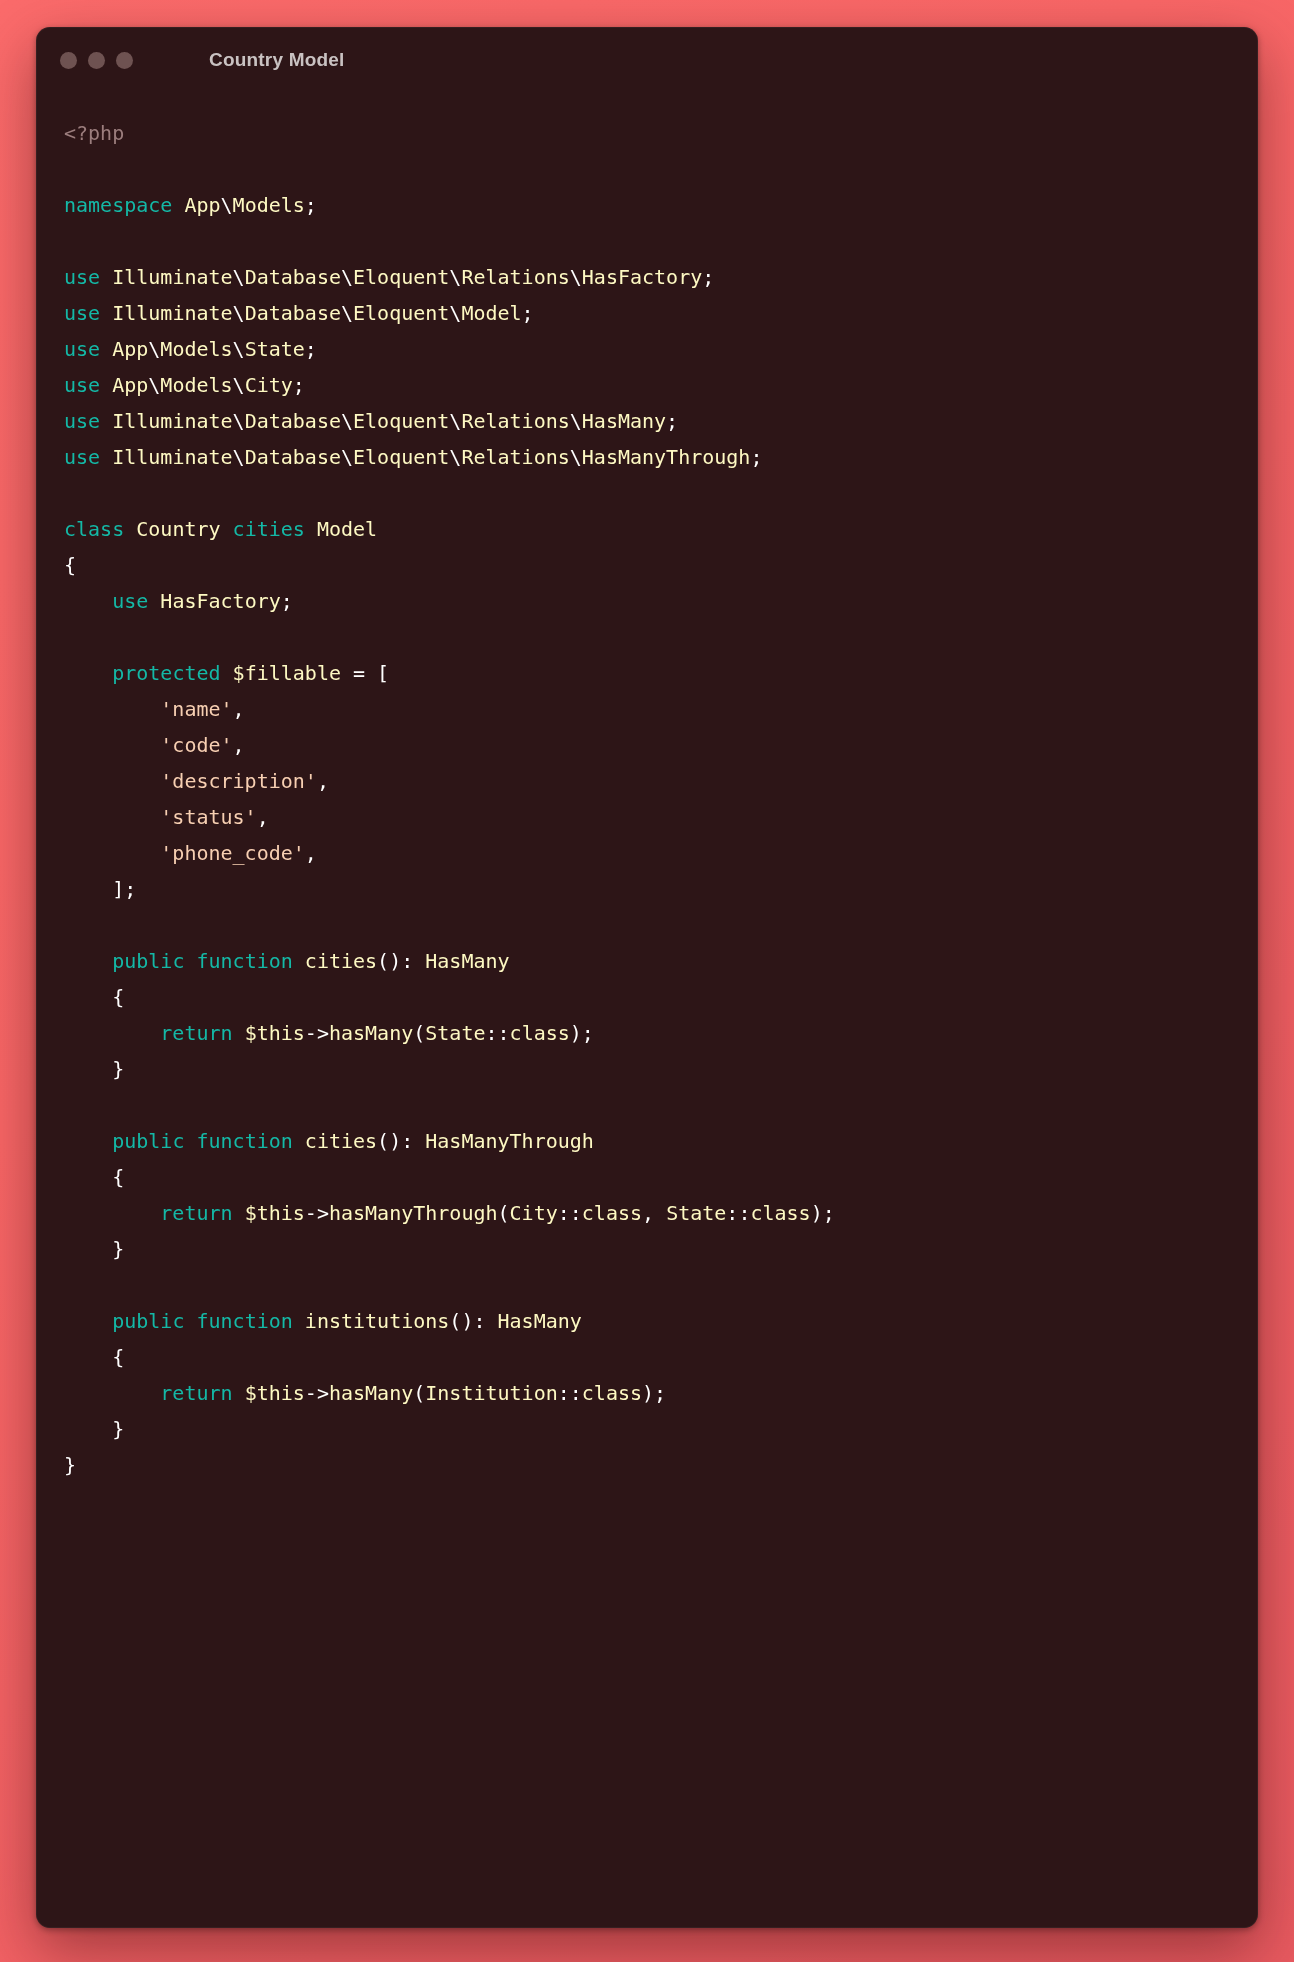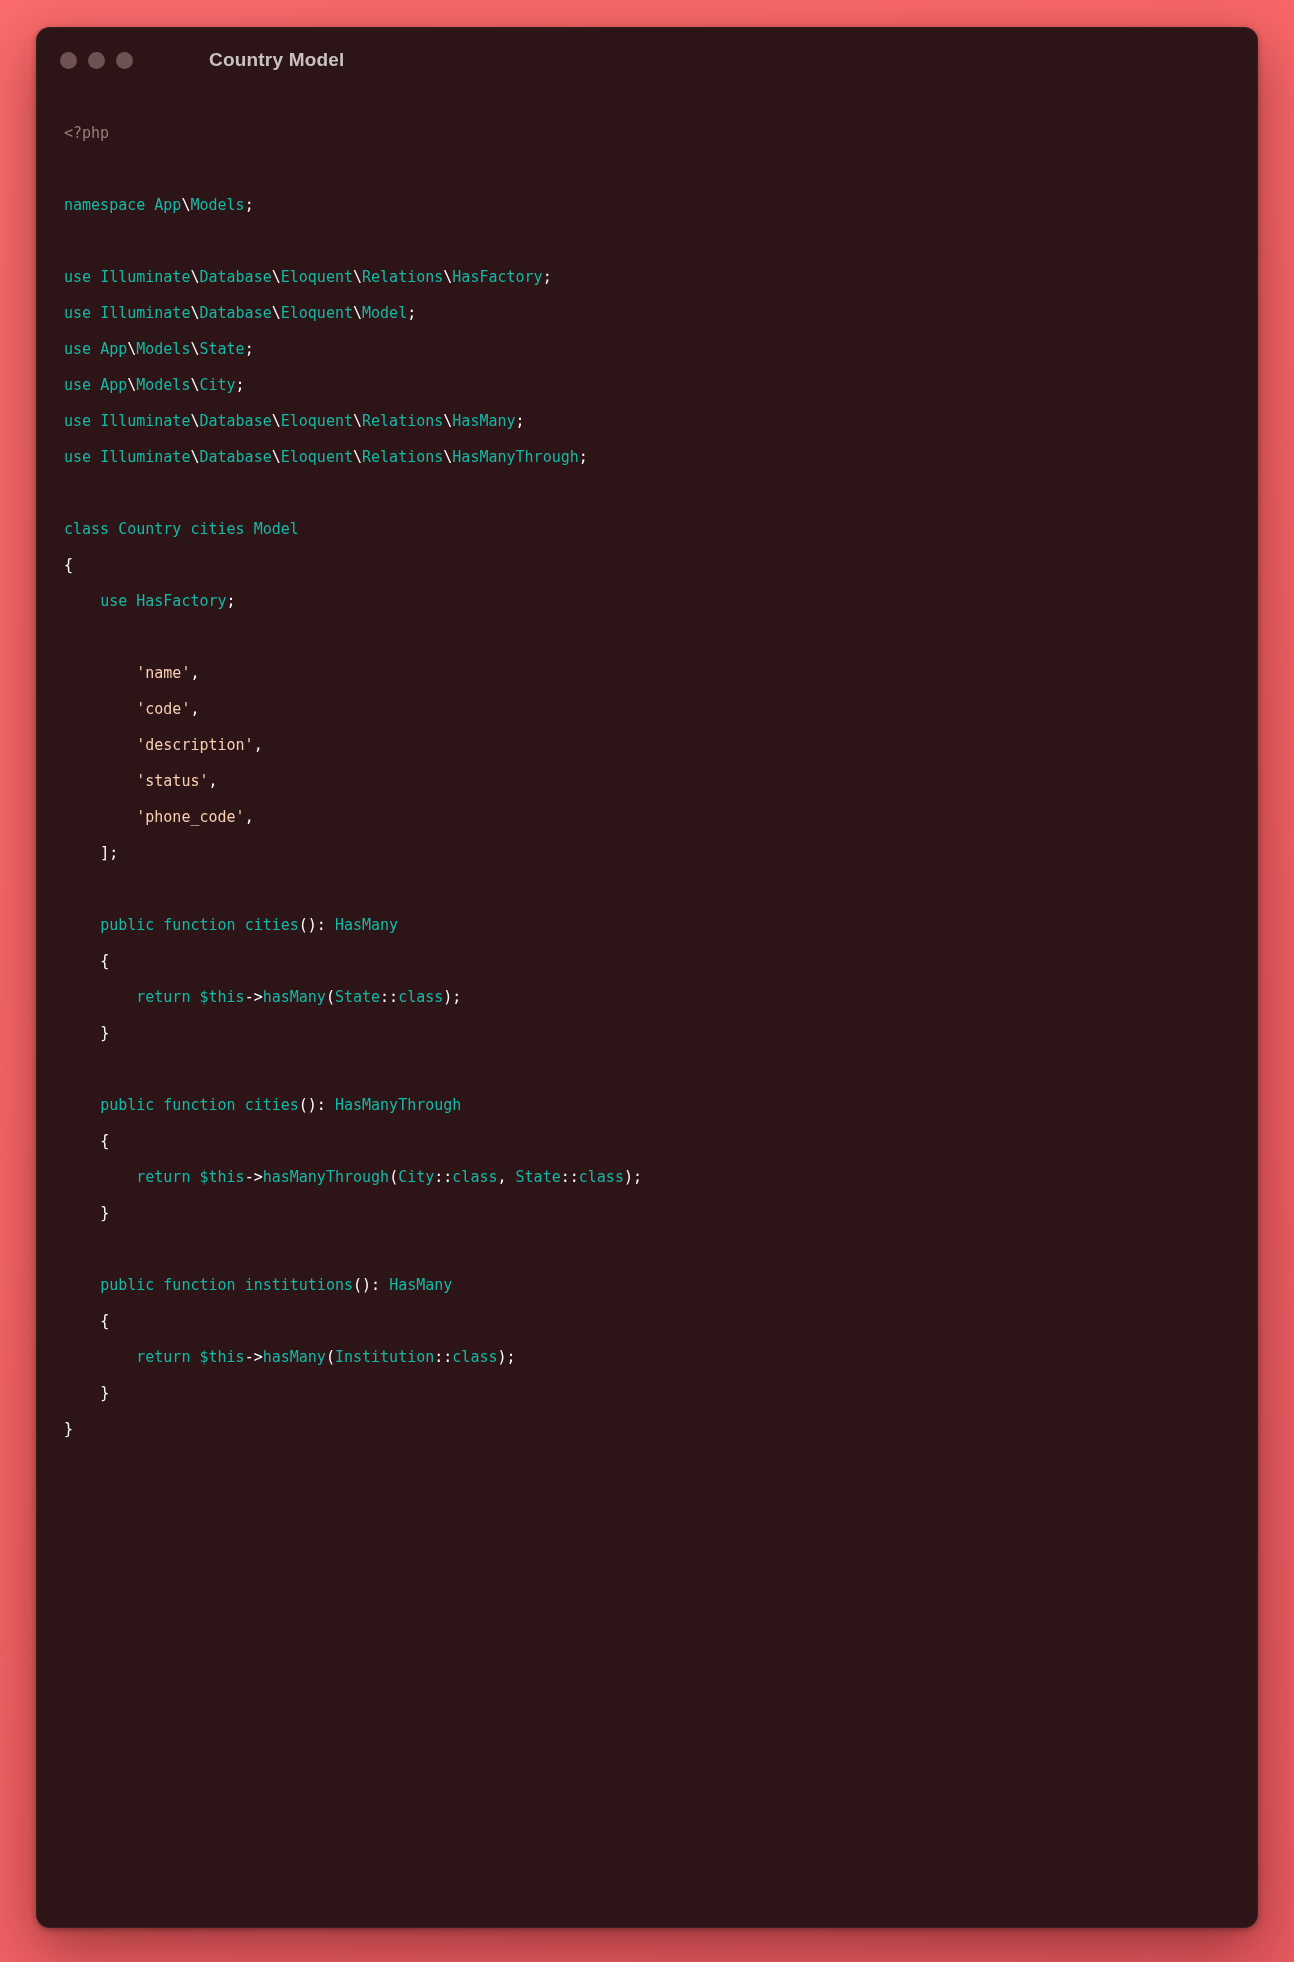--- a/index.html
+++ b/index.html
@@ -69,32 +69,32 @@
 
   .code-area {
     flex: 1 1 auto;
     padding: 22px 28px 28px 28px;
     overflow: hidden;
   }
 
   pre.code {
     margin: 0;
     font-family: "DejaVu Sans Mono", monospace;
-    font-size: 15px;
+    font-size: 20px;
     line-height: 36px;
     white-space: pre;
     color: #ffffff;
     letter-spacing: 0px;
   }
 
   .ln { display: block; min-height: 36px; }
 
   
   .t-kw   { color: #14b8a6; }  
-  .t-id   { color: #14b8a6; }  
+  .t-id   { color: #fef9c3; }  
   .t-str  { color: #f7cfb2; }  
   .t-pun  { color: #ffffff; }  
   .t-cmt  { color: #9b7d7d; }  
 </style>
 </head>
 <body>
 
 <div class="desktop">
   <div class="window">
 
@@ -116,20 +116,21 @@
 </span><span class="ln"><span class="t-kw">use</span><span class="t-pun"> </span><span class="t-id">Illuminate</span><span class="t-pun">\</span><span class="t-id">Database</span><span class="t-pun">\</span><span class="t-id">Eloquent</span><span class="t-pun">\</span><span class="t-id">Model</span><span class="t-pun">;</span>
 </span><span class="ln"><span class="t-kw">use</span><span class="t-pun"> </span><span class="t-id">App</span><span class="t-pun">\</span><span class="t-id">Models</span><span class="t-pun">\</span><span class="t-id">State</span><span class="t-pun">;</span>
 </span><span class="ln"><span class="t-kw">use</span><span class="t-pun"> </span><span class="t-id">App</span><span class="t-pun">\</span><span class="t-id">Models</span><span class="t-pun">\</span><span class="t-id">City</span><span class="t-pun">;</span>
 </span><span class="ln"><span class="t-kw">use</span><span class="t-pun"> </span><span class="t-id">Illuminate</span><span class="t-pun">\</span><span class="t-id">Database</span><span class="t-pun">\</span><span class="t-id">Eloquent</span><span class="t-pun">\</span><span class="t-id">Relations</span><span class="t-pun">\</span><span class="t-id">HasMany</span><span class="t-pun">;</span>
 </span><span class="ln"><span class="t-kw">use</span><span class="t-pun"> </span><span class="t-id">Illuminate</span><span class="t-pun">\</span><span class="t-id">Database</span><span class="t-pun">\</span><span class="t-id">Eloquent</span><span class="t-pun">\</span><span class="t-id">Relations</span><span class="t-pun">\</span><span class="t-id">HasManyThrough</span><span class="t-pun">;</span>
 </span><span class="ln">
 </span><span class="ln"><span class="t-kw">class</span><span class="t-pun"> </span><span class="t-id">Country</span><span class="t-pun"> </span><span class="t-kw">cities</span><span class="t-pun"> </span><span class="t-id">Model</span>
 </span><span class="ln"><span class="t-pun">{</span>
 </span><span class="ln"><span class="t-pun">    </span><span class="t-kw">use</span><span class="t-pun"> </span><span class="t-id">HasFactory</span><span class="t-pun">;</span>
 </span><span class="ln">
+</span><span class="ln"><span class="t-pun">    </span><span class="t-kw">protected</span><span class="t-pun"> </span><span class="t-id">$fillable</span><span class="t-pun"> </span><span class="t-pun">=</span><span class="t-pun"> </span><span class="t-pun">[</span>
 </span><span class="ln"><span class="t-pun">        </span><span class="t-str">'name'</span><span class="t-pun">,</span>
 </span><span class="ln"><span class="t-pun">        </span><span class="t-str">'code'</span><span class="t-pun">,</span>
 </span><span class="ln"><span class="t-pun">        </span><span class="t-str">'description'</span><span class="t-pun">,</span>
 </span><span class="ln"><span class="t-pun">        </span><span class="t-str">'status'</span><span class="t-pun">,</span>
 </span><span class="ln"><span class="t-pun">        </span><span class="t-str">'phone_code'</span><span class="t-pun">,</span>
 </span><span class="ln"><span class="t-pun">    </span><span class="t-pun">];</span>
 </span><span class="ln">
 </span><span class="ln"><span class="t-pun">    </span><span class="t-kw">public</span><span class="t-pun"> </span><span class="t-kw">function</span><span class="t-pun"> </span><span class="t-id">cities</span><span class="t-pun">(): </span><span class="t-id">HasMany</span>
 </span><span class="ln"><span class="t-pun">    </span><span class="t-pun">{</span>
 </span><span class="ln"><span class="t-pun">        </span><span class="t-kw">return</span><span class="t-pun"> </span><span class="t-id">$this</span><span class="t-pun">-&gt;</span><span class="t-id">hasMany</span><span class="t-pun">(</span><span class="t-id">State</span><span class="t-pun">::</span><span class="t-id">class</span><span class="t-pun">);</span>

